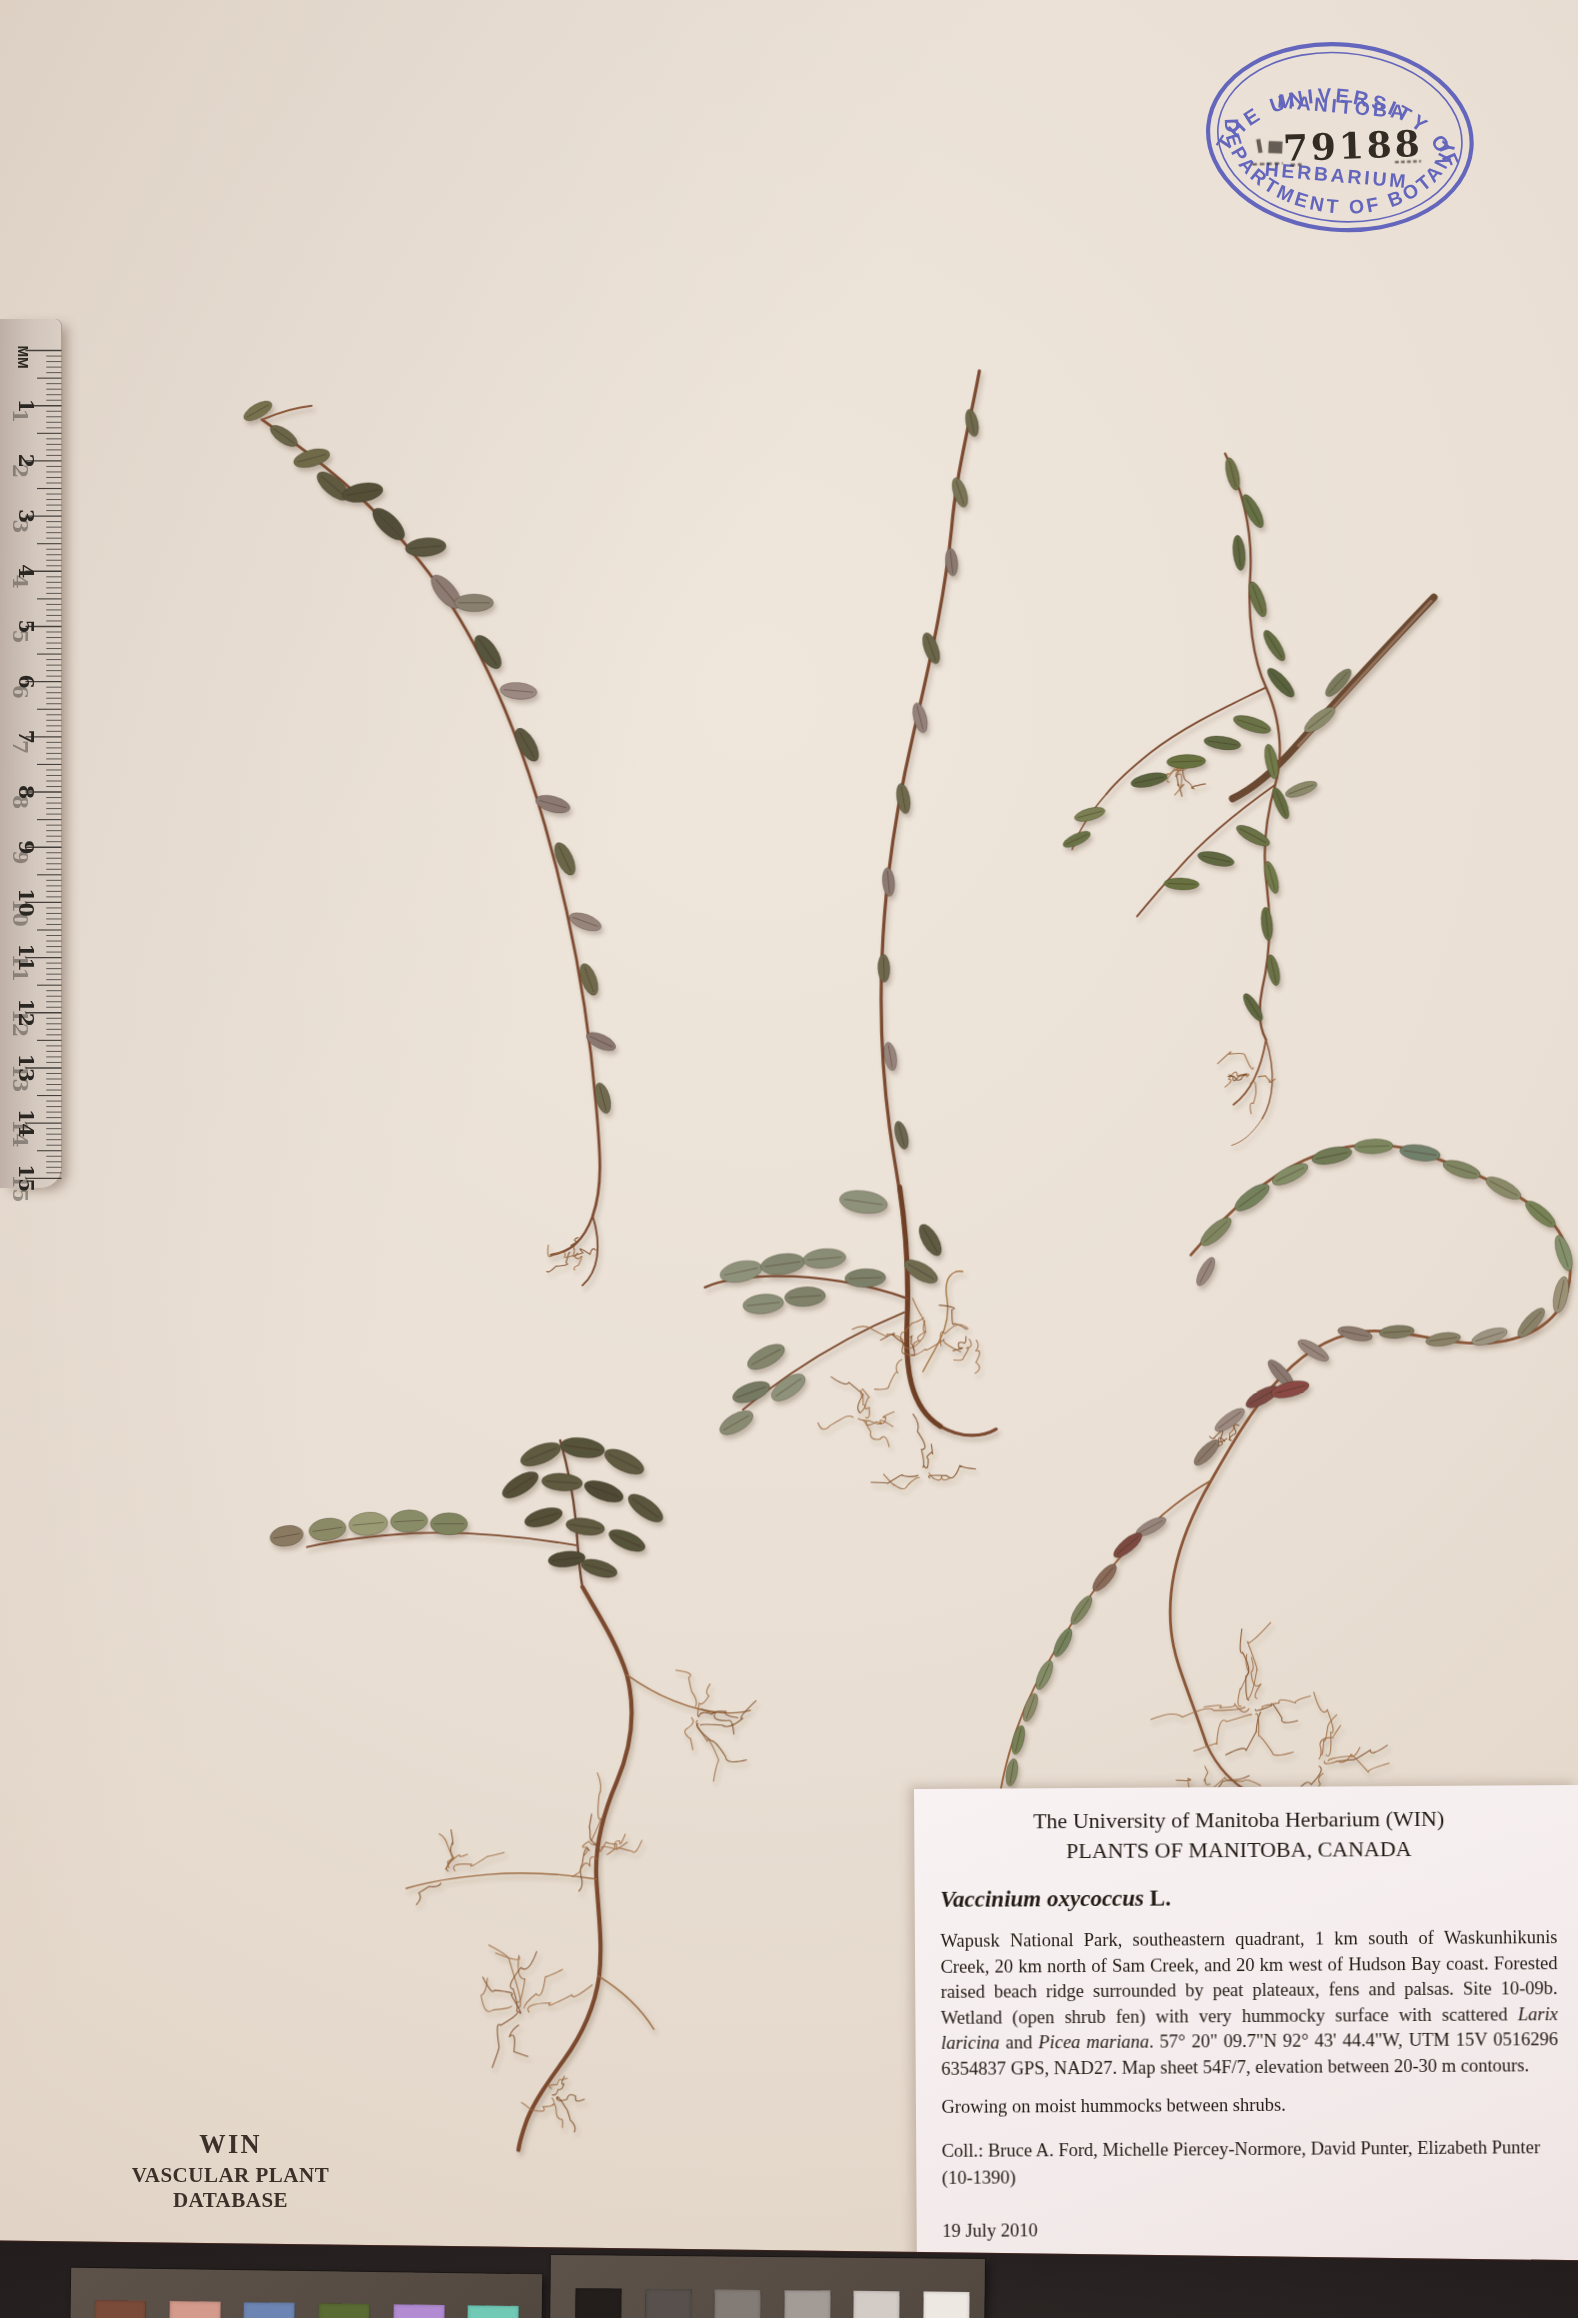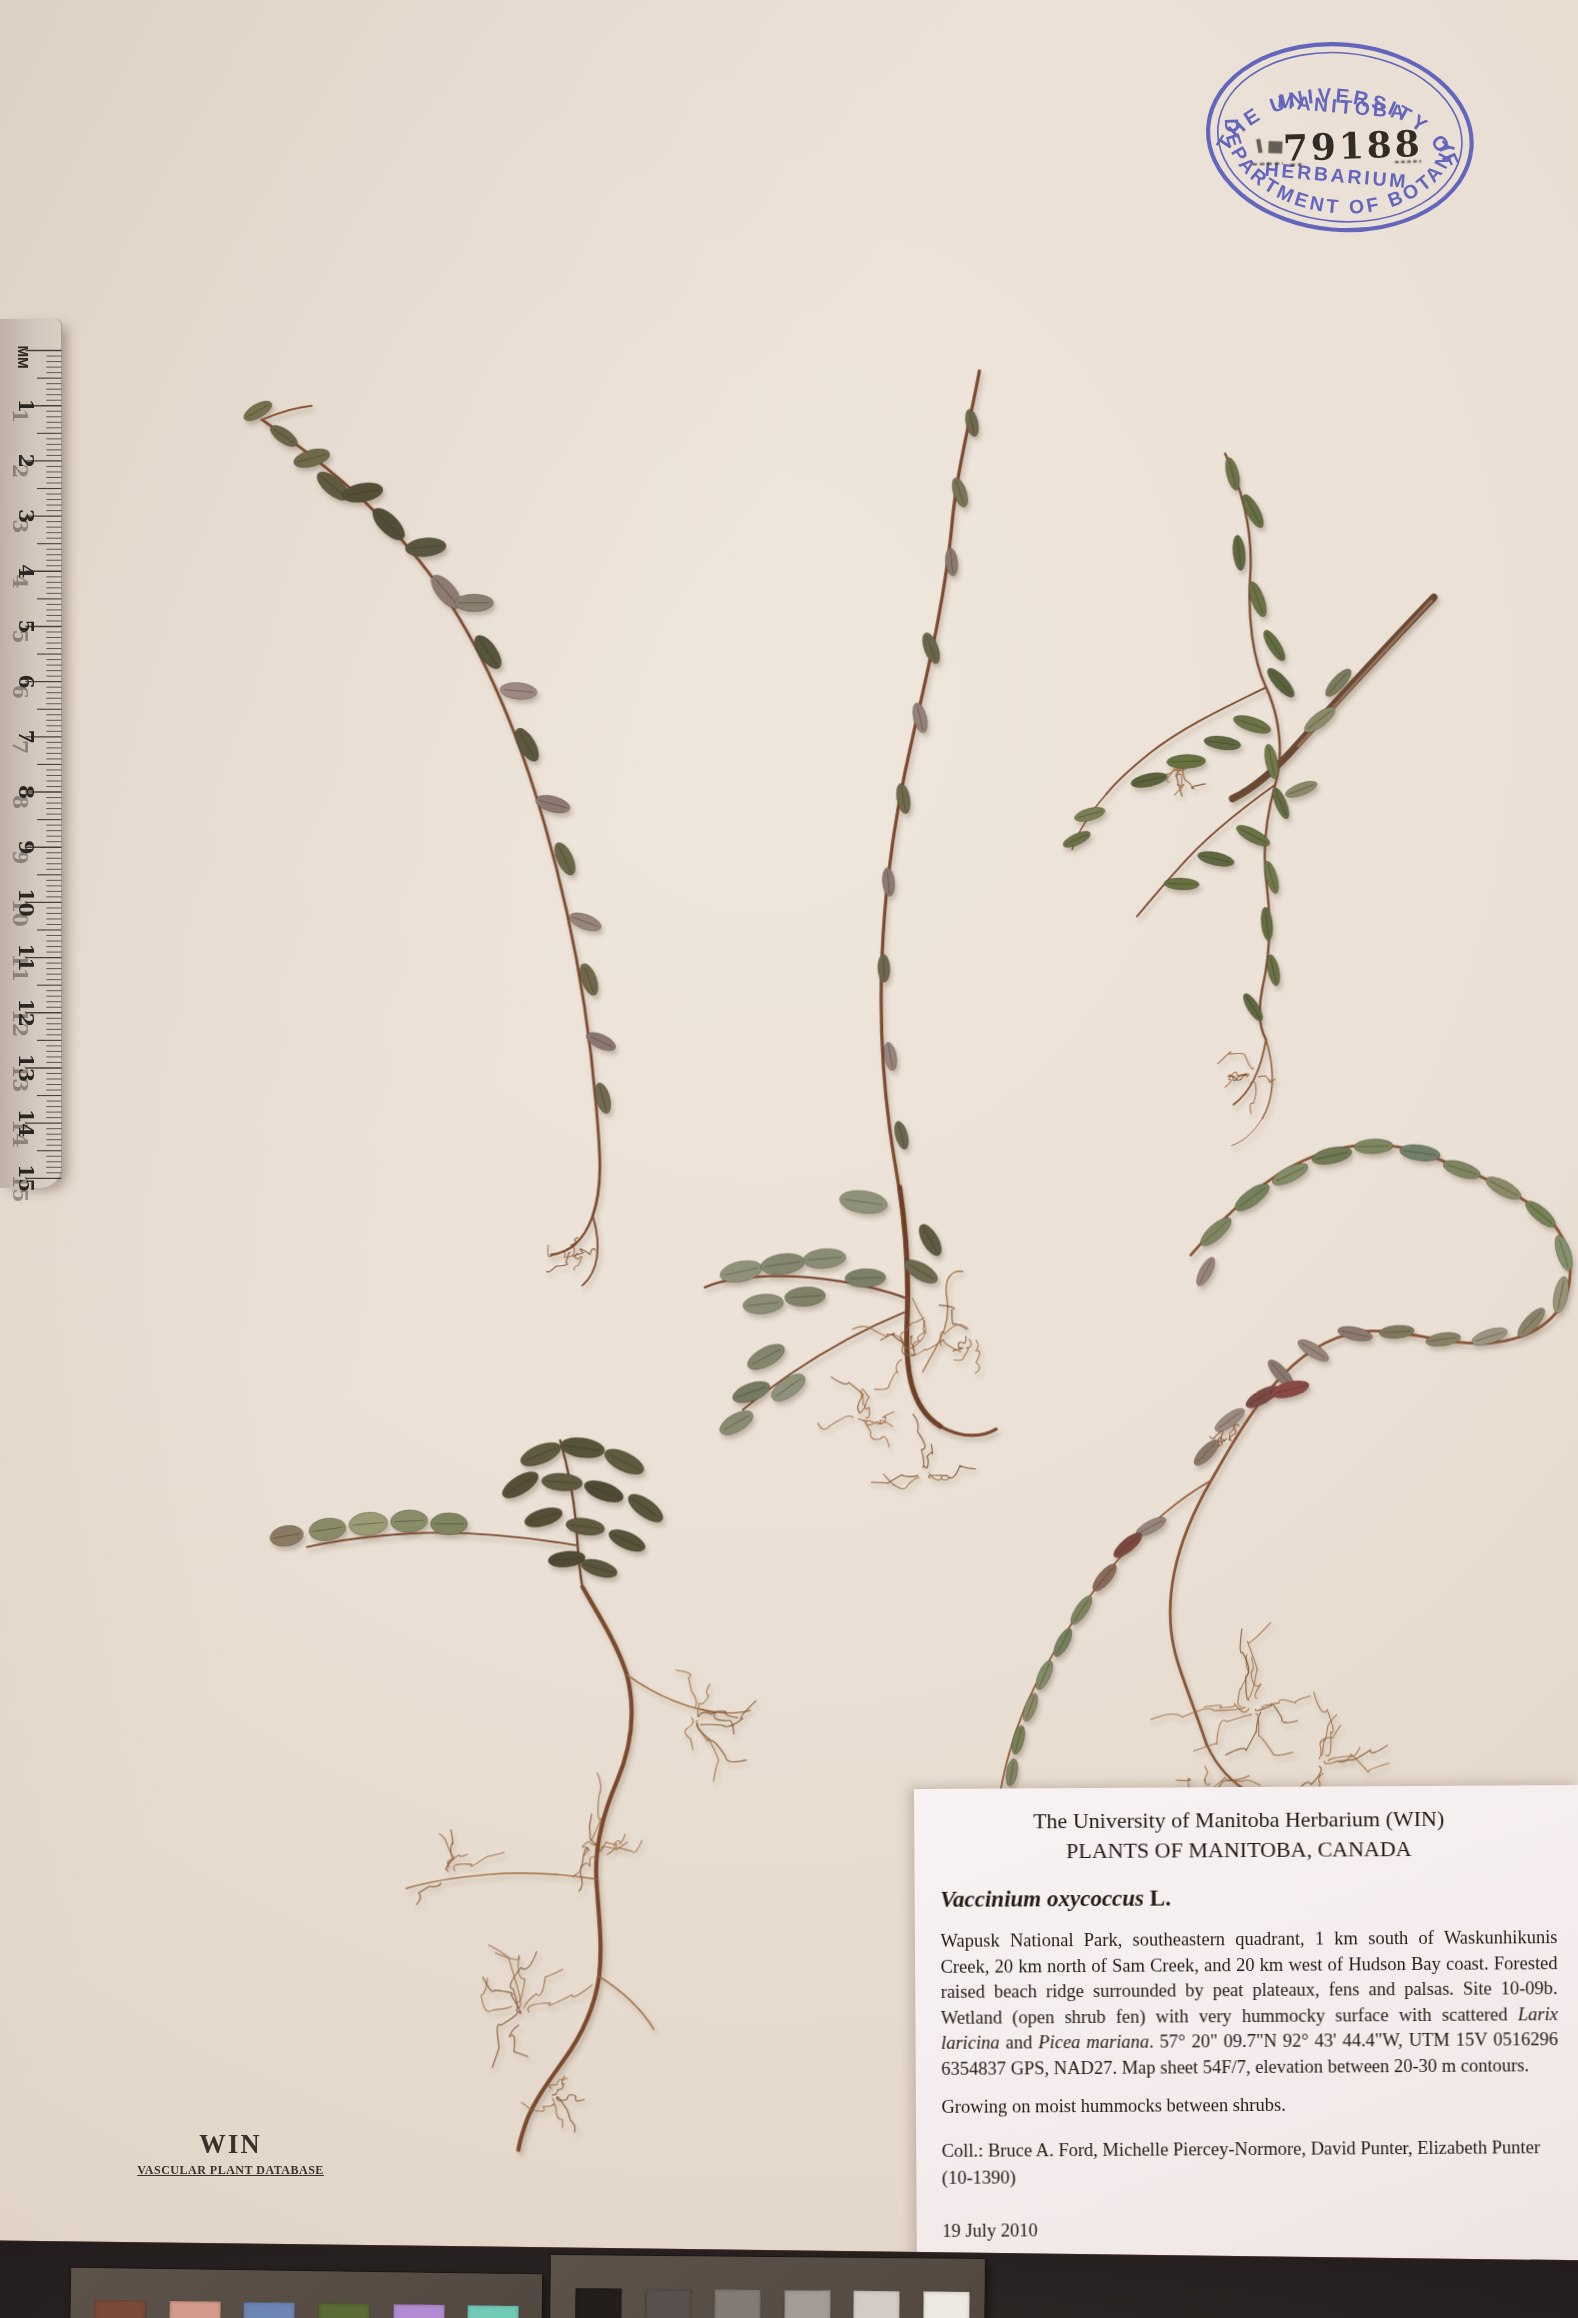--- a/index.html
+++ b/index.html
@@ -25,21 +25,21 @@
     box-shadow:-4.6px -2.8px 10.2px rgba(120,95,75,.30);
     color:#221a13;}
   #label .ttl{position:absolute;left:0;width:649px;text-align:center;font-size:22px;line-height:31px;}
   #label .sp{position:absolute;left:25.5px;top:1884px;font-size:23px;font-weight:600;}
   #label .sp i{font-style:italic;}
   #label .para{position:absolute;left:25.5px;top:140px;width:617px;font-size:18.5px;line-height:25.5px;text-align:justify;}
   #label .line{position:absolute;left:25.5px;font-size:18.5px;line-height:26.4px;width:617px;}
   
   #win-block{position:absolute;left:70px;top:2129px;width:241px;text-align:center;color:#3b3129;margin-left:40px;}
   #win-title{font-weight:bold;font-size:26.4px;letter-spacing:2.3px;}
-  #win-sub{font-weight:bold;font-size:12px;letter-spacing:0.5px;margin-top:2.8px;text-decoration:underline;}
+  #win-sub{font-weight:bold;font-size:21px;letter-spacing:0.5px;margin-top:2.8px;}
   
   #band{position:absolute;left:-28px;top:2261px;width:1669px;height:223px;
     transform:rotate(0.72deg);transform-origin:right top;
     background:radial-gradient(90% 80% at 50% 35%, #2d2726 0%, #241f1e 60%, #1d1817 100%);
     border-top:1.4px solid rgba(115,48,35,.4);}
   .card{position:absolute;background:linear-gradient(135deg,#5c524a,#554b43 60%,#4e453d);
     box-shadow:0 0 0 0.9px rgba(20,15,12,.5), 3.7px 3.7px 8.3px rgba(0,0,0,.45);}
   #card-left{left:70px;top:2271px;width:471px;height:173px;transform:rotate(0.8deg);}
   #card-right{left:550px;top:2257px;width:434px;height:185px;transform:rotate(0.55deg);}
   .patch{position:absolute;box-shadow:inset 0 0 3.7px rgba(0,0,0,.25), 0 0.9px 1.4px rgba(0,0,0,.3);}

